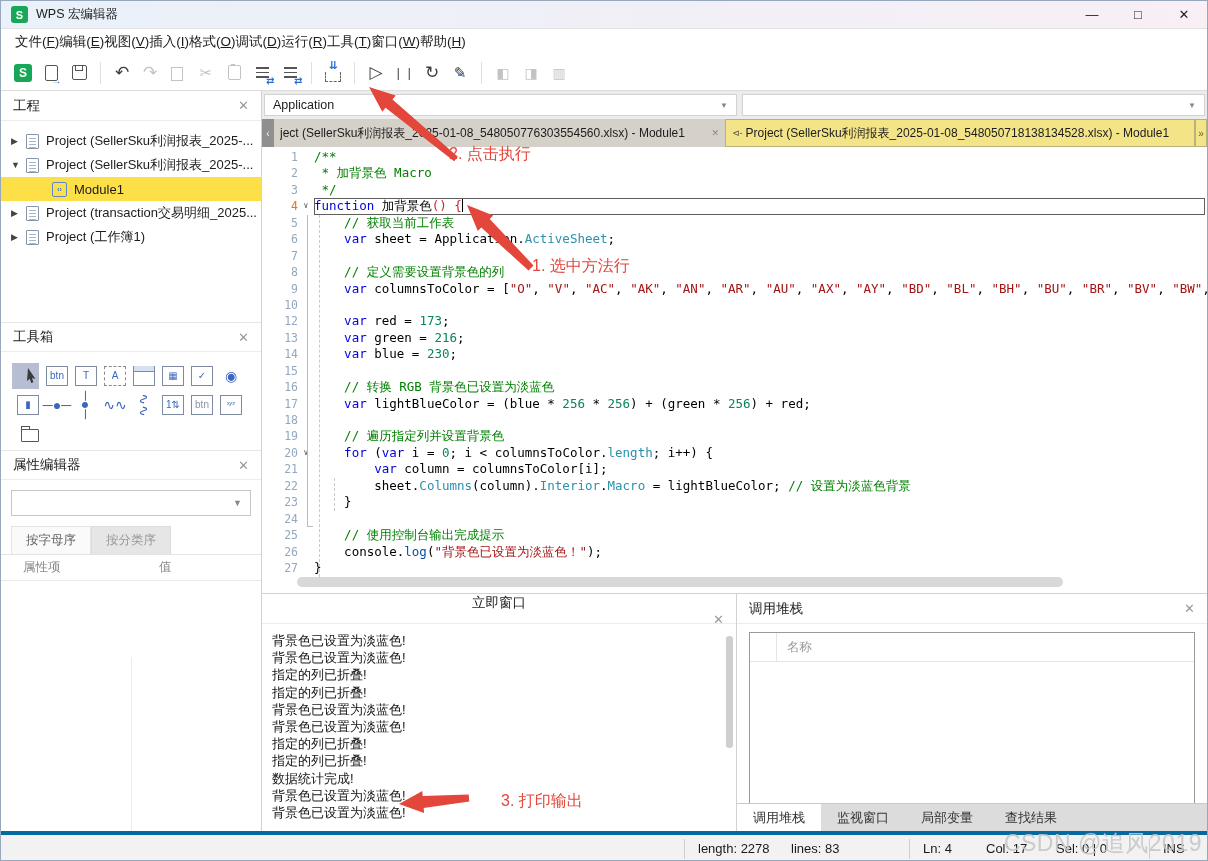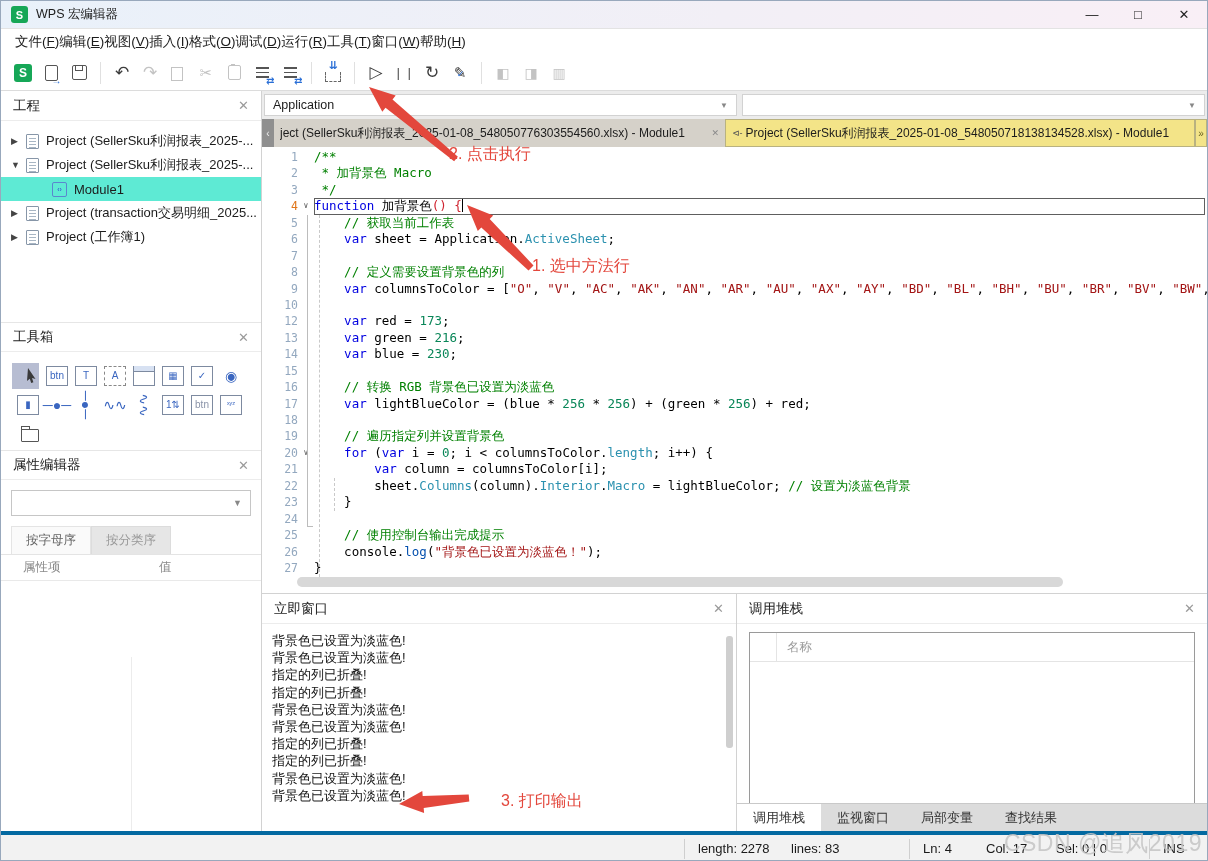--- a/index.html
+++ b/index.html
@@ -41,21 +41,21 @@
   .pen-blue{position:absolute;right:2px;bottom:3px;color:#2a6fd6;font-size:9px;font-weight:bold;}
   
   .sidebar{position:absolute;left:0;top:90px;width:261px;bottom:29px;background:#fff;
     border-right:1px solid #d2d2d2;box-sizing:border-box;}
   .panel-h{height:30px;display:flex;align-items:center;padding:0 12px;font-size:13.5px;color:#222;
     border-top:1px solid #e6e6e6;border-bottom:1px solid #ececec;box-sizing:border-box;}
   .panel-x{margin-left:auto;color:#9a9a9a;font-size:13px;}
   .tree{padding-top:8px;}
   .trow{height:24px;display:flex;align-items:center;font-size:13px;color:#1c1c1c;padding-left:10px;}
   .trow .tarrow{width:15px;font-size:9px;color:#444;}
-  .trow.sel{background:#5eead4;}
+  .trow.sel{background:#fde047;}
   .ic-doc{width:11px;height:13px;border:1px solid #8796a8;border-radius:1px;margin-right:7px;flex:none;
     background-image:repeating-linear-gradient(to bottom,transparent 0 2px,#a8b6c4 2px 3px);background-size:7px 100%;background-position:2px 1px;background-repeat:no-repeat;}
   .ic-mod{width:13px;height:13px;border:1px solid #5a87cf;border-radius:2px;margin-right:7px;flex:none;
     color:#3a6fd0;font-size:7px;display:flex;align-items:center;justify-content:center;font-weight:bold;}
   .toolgrid{display:grid;grid-template-columns:repeat(8,29px);grid-auto-rows:29px;padding:9px 0 0 10px;align-items:center;justify-items:center;}
   .tcell{width:27px;height:26px;display:flex;align-items:center;justify-content:flex-end;}
   .tcell.sel{background:#b7bdd2;}
   .tb{width:22px;height:20px;border:1px solid #7d8aa0;display:flex;align-items:center;justify-content:center;
       color:#3a66c0;font-size:10px;background:#fff;box-sizing:border-box;}
   .tb.dash{border:1px dashed #888;}
@@ -487,33 +487,34 @@
       </div>
     <div class="curbox" style="top:51px;"></div>
     <div class="guide-solid" style="left:45px;top:68px;height:312px;"></div>
     <div class="guide-solid" style="left:45px;top:379px;height:1px;width:6px;"></div>
     <div class="guide-dash" style="left:57px;top:68px;height:362px;"></div>
     <div class="guide-dash" style="left:72px;top:331px;height:33px;"></div>
     <div class="hscroll" style="left:35px;top:430px;width:766px;"></div>
   </div>
 
   <div class="immpanel">
-    <div class="panel-h" style="border-top:none;">
+    <div class="panel-h" style="border-top:none;flex-direction:column;">
       <span>立即窗口</span>
       <span class="panel-x">✕</span>
     </div>
     <div class="immlines" id="immlines">
         <div class="immline">背景色已设置为淡蓝色!</div>
         <div class="immline">背景色已设置为淡蓝色!</div>
         <div class="immline">指定的列已折叠!</div>
         <div class="immline">指定的列已折叠!</div>
         <div class="immline">背景色已设置为淡蓝色!</div>
         <div class="immline">背景色已设置为淡蓝色!</div>
         <div class="immline">指定的列已折叠!</div>
         <div class="immline">指定的列已折叠!</div>
+        <div class="immline">数据统计完成!</div>
         <div class="immline">背景色已设置为淡蓝色!</div>
         <div class="immline">背景色已设置为淡蓝色!</div>
       </div>
     <div class="vscroll" style="right:3px;top:42px;height:112px;"></div>
   </div>
 
   <div class="cspanel">
     <div class="panel-h" style="border-top:none;">
       <span>调用堆栈</span>
       <span class="panel-x">✕</span>

